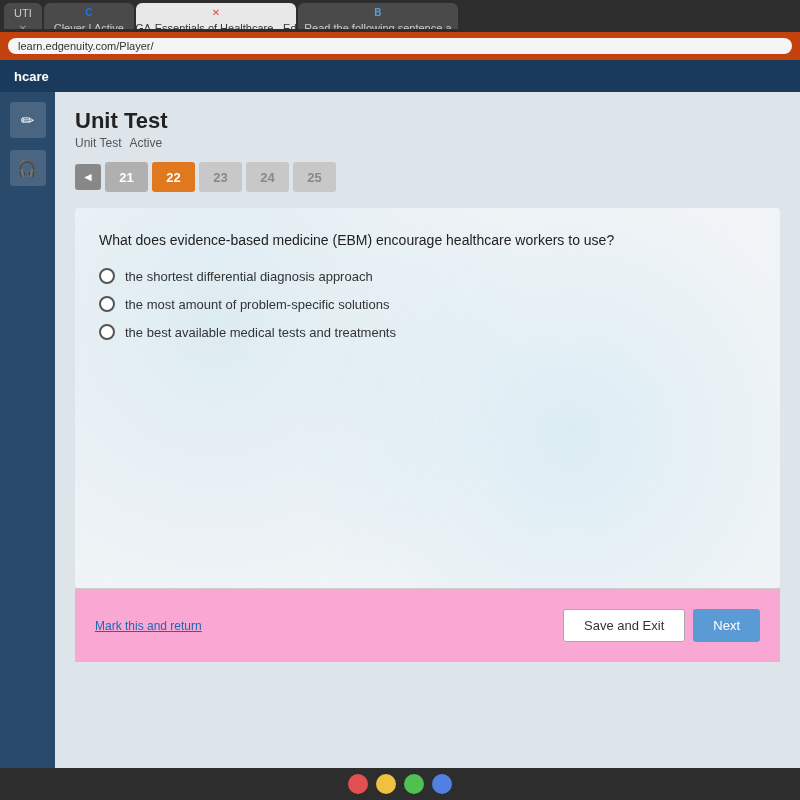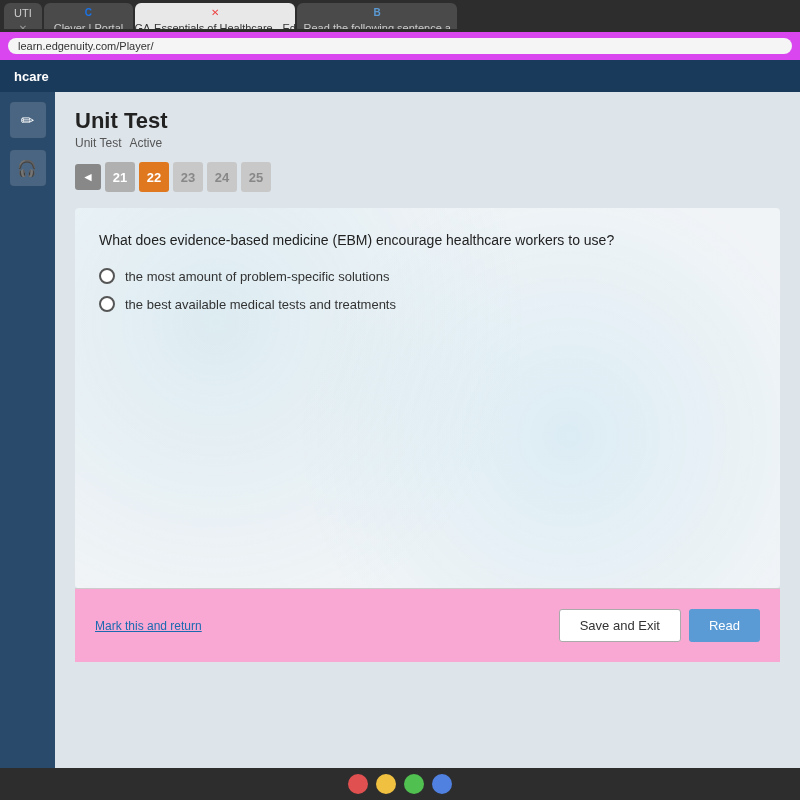--- a/index.html
+++ b/index.html
@@ -50,21 +50,21 @@
       color: #999;
       cursor: pointer;
     }
     .tab-favicon {
       font-size: 10px;
     }
     .address-bar {
       display: flex;
       align-items: center;
       height: 28px;
-      background: #d946ef;
+      background: #c2410c;
       padding: 0 8px;
     }
     .address-input {
       flex: 1;
       background: #f5f5f5;
       border: none;
       border-radius: 12px;
       padding: 2px 10px;
       font-size: 11px;
       color: #333;
@@ -155,21 +155,21 @@
       background: #888;
       border-radius: 3px;
       display: flex;
       align-items: center;
       justify-content: center;
       color: white;
       font-size: 12px;
       cursor: pointer;
     }
     .nav-num {
-      width: 30px;
+      width: 43px;
       height: 30px;
       display: flex;
       align-items: center;
       justify-content: center;
       border-radius: 3px;
       font-size: 13px;
       font-weight: bold;
       cursor: pointer;
     }
     .nav-num.done {
@@ -298,21 +298,21 @@
 <body>
 
 <div class="browser-chrome">
   <div class="tab-bar">
     <div class="tab">
       <span>UTI</span>
       <span class="tab-close">✕</span>
     </div>
     <div class="tab">
       <span class="tab-favicon" style="color:#1a73e8; font-weight:bold;">C</span>
-      <span>Clever | Portal</span>
+      <span>Clever | Active</span>
       <span class="tab-close">✕</span>
     </div>
     <div class="tab active">
       <span class="tab-favicon" style="color:#e44;">✕</span>
       <span>GA-Essentials of Healthcare - Ed</span>
 
     </div>
     <div class="tab">
       <span class="tab-favicon" style="color:#5b9bd5; font-weight:bold;">B</span>
       <span>Read the following sentence a</span>
@@ -352,39 +352,43 @@
       <div class="nav-num locked">25</div>
     </div>
 
     <div class="question-card">
 
       <div class="question-text">What does evidence-based medicine (EBM) encourage healthcare workers to use?</div>
 
       <div class="options-list">
 
 
+        <div class="option-item">
+          <div class="radio-circle"></div>
+          <span class="option-text">the shortest differential diagnosis approach</span>
+        </div>
 
         <div class="option-item">
           <div class="radio-circle"></div>
           <span class="option-text">the most amount of problem-specific solutions</span>
         </div>
 
         <div class="option-item">
           <div class="radio-circle"></div>
           <span class="option-text">the best available medical tests and treatments</span>
         </div>
 
       </div>
     </div>
 
     <div class="footer">
       <span class="mark-return-link">Mark this and return</span>
       <div class="footer-buttons">
         <button class="btn-save-exit">Save and Exit</button>
-        <button class="btn-next">Read</button>
+        <button class="btn-next">Next</button>
       </div>
     </div>
 
   </div>
 </div>
 
 <div class="taskbar">
   <div class="taskbar-dot" style="background:#e05050;"></div>
   <div class="taskbar-dot" style="background:#f0c040;"></div>
   <div class="taskbar-dot" style="background:#50c050;"></div>

